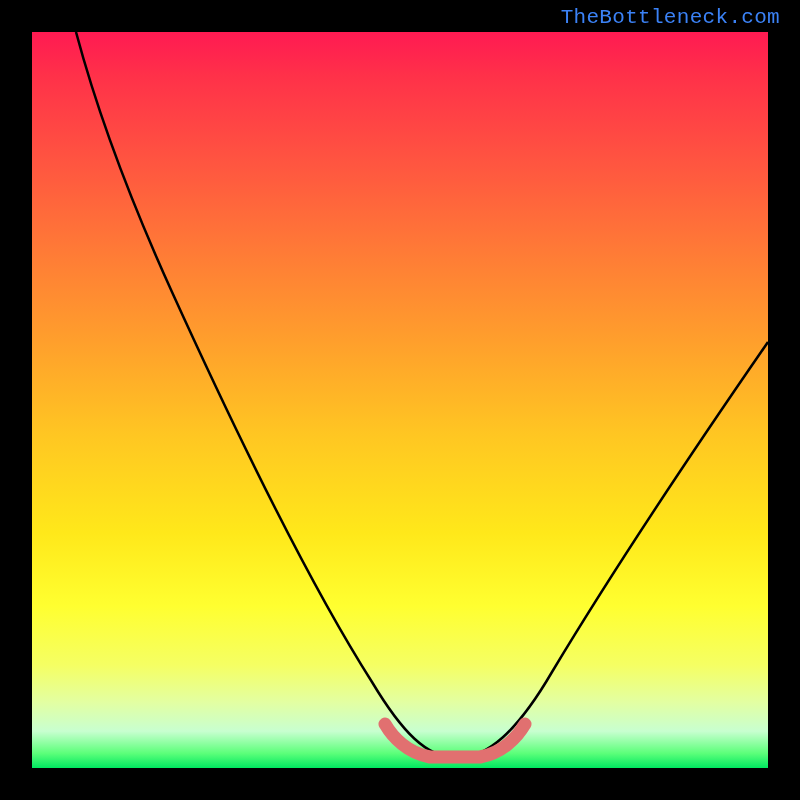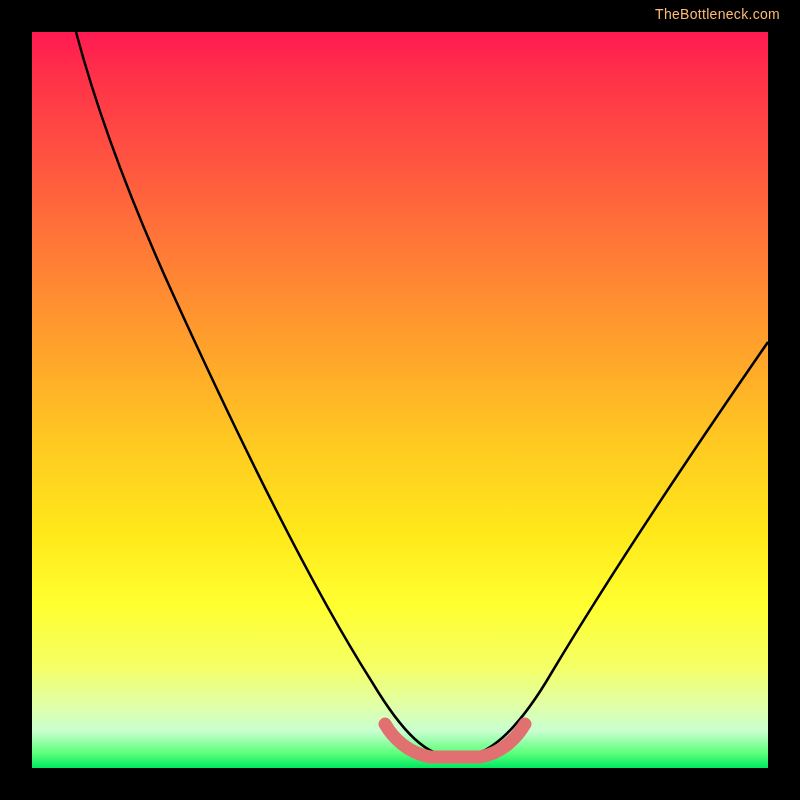--- a/index.html
+++ b/index.html
@@ -38,24 +38,25 @@
       #e3ffa1 91%,
       #c8ffd0 95%,
       #5cff7a 98%,
       #00e860 100%
     );
   }
   .watermark {
     position: absolute;
     top: 6px;
     right: 20px;
-    color: #fdba74;
-    font-size: 14px;
+    color: #3b82f6;
+    font-size: 21px;
     font-weight: 500;
     letter-spacing: 0.3px;
+    font-family: Liberation Mono, monospace;
   }
   svg.curves {
     position: absolute;
     left: 0;
     top: 0;
   }
 </style>
 </head>
 <body>
 

